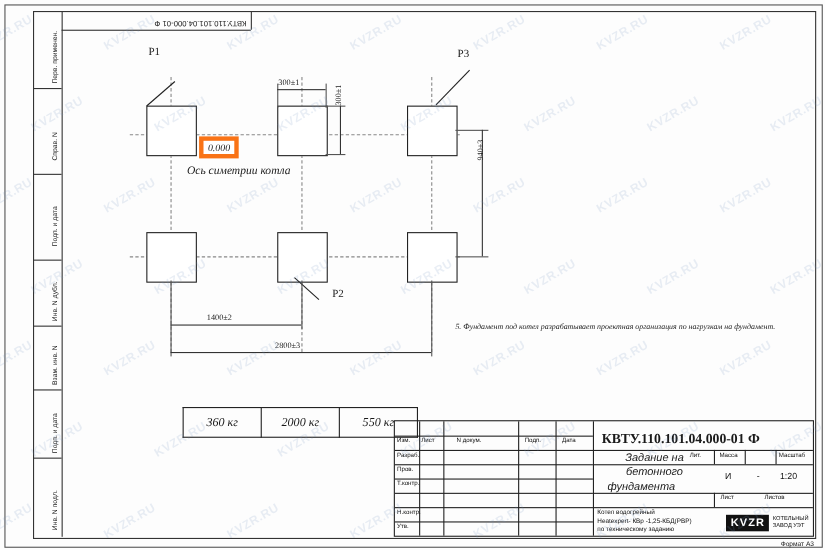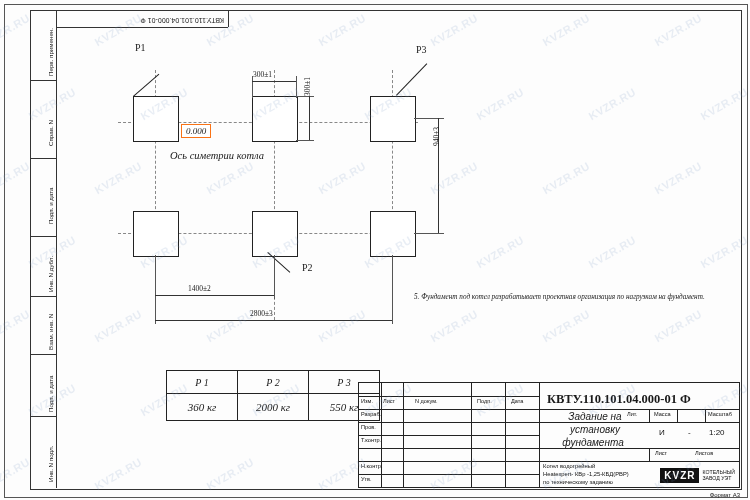--- a/index.html
+++ b/index.html
@@ -19,21 +19,21 @@
   .rect{position:absolute;border:1.3px solid #222;background:#fff;}
   .axis{position:absolute;background:transparent;border-top:1px dashed #888;}
   .axisv{position:absolute;border-left:1px dashed #888;}
   .dim{position:absolute;font-size:7.5px;font-family:"Liberation Serif",serif;}
   .dimline{position:absolute;background:#333;height:1px;}
   .dimlinev{position:absolute;background:#333;width:1px;}
   .ext{position:absolute;background:#555;width:1px;}
   .exth{position:absolute;background:#555;height:1px;}
   .lead{position:absolute;background:#222;height:1px;transform-origin:0 0;}
   .lbl{position:absolute;font-size:10px;font-family:"Liberation Serif",serif;}
-  .zerobox{position:absolute;border:1px solid #f97316;padding:1px 4px;font-size:9px;font-style:italic;background:#fff;}
+  .zerobox{position:absolute;border:4px solid #f97316;padding:1px 4px;font-size:9px;font-style:italic;background:#fff;}
   .axistitle{position:absolute;font-size:10.5px;font-style:italic;}
   .notes{position:absolute;font-size:7.2px;line-height:1.32;font-style:italic;width:318px;}
   
   .wt{position:absolute;border-collapse:collapse;}
   .wt td{border:1px solid #222;text-align:center;font-size:10px;font-style:italic;font-family:"Liberation Serif",serif;}
   .wt .h{height:20px;width:68px;}
   .wt .v{height:24px;width:68px;font-size:11px;}
   
   .tb{position:absolute;right:10px;bottom:12px;width:380px;height:104px;border:1.3px solid #222;font-family:"Liberation Sans",sans-serif;}
   .tbl{position:absolute;background:#222;}
@@ -132,25 +132,20 @@
   <div class="ext" style="left:392px;top:255px;height:69px;"></div>
   <div class="dimline" style="left:155px;top:320px;width:237px;"></div>
   <div class="dim" style="left:250px;top:309px;">2800±3</div>
 
   <div class="notes" style="left:414px;top:293px;">
     <div>5. Фундамент под котел разрабатывает проектная организация по нагрузкам на фундамент.</div>
   </div>
 
   <table class="wt" style="left:166px;top:370px;">
     <tbody>
-        <tr>
-      <td class="h">Р 1</td>
-      <td class="h">Р 2</td>
-      <td class="h">Р 3</td>
-    </tr>
     <tr>
       <td class="v">360 кг</td>
       <td class="v">2000 кг</td>
       <td class="v">550 кг</td>
     </tr>
   </tbody>
     </table>
 
   <div class="tb">
 
@@ -190,22 +185,22 @@
     <div class="tbig" style="left:188px;top:9px;">КВТУ.110.101.04.000-01 Ф</div>
 
     <div class="tcell" style="left:268px;top:28px;">Лит.</div>
     <div class="tcell" style="left:295px;top:28px;">Масса</div>
     <div class="tcell" style="left:349px;top:28px;">Масштаб</div>
     <div class="tcell" style="left:300px;top:45px;font-size:8px;">И</div>
     <div class="tcell" style="left:329px;top:45px;font-size:8px;">-</div>
     <div class="tcell" style="left:350px;top:45px;font-size:8px;">1:20</div>
 
     <div class="tname" style="left:186px;top:28px;width:100px;">Задание на</div>
-    <div class="tname" style="left:186px;top:41px;width:100px;">установку</div>
-    <div class="tname" style="left:184px;top:54px;width:100px;">фундамента</div>
+    <div class="tname" style="left:186px;top:41px;width:100px;">бетонного</div>
+    <div class="tname" style="left:174px;top:54px;width:100px;">фундамента</div>
 
     <div class="tcell" style="left:296px;top:67px;">Лист</div>
     <div class="tcell" style="left:336px;top:67px;">Листов</div>
 
     <div class="tcell" style="left:184px;top:80px;font-size:5.8px;">Котел водогрейный</div>
     <div class="tcell" style="left:184px;top:88px;font-size:5.8px;">Heatexpert- КВр -1,25-КБД(РВР)</div>
     <div class="tcell" style="left:184px;top:96px;font-size:5.8px;">по техническому заданию</div>
 
     <div class="logo">
       <div class="logobox">KVZR</div>

